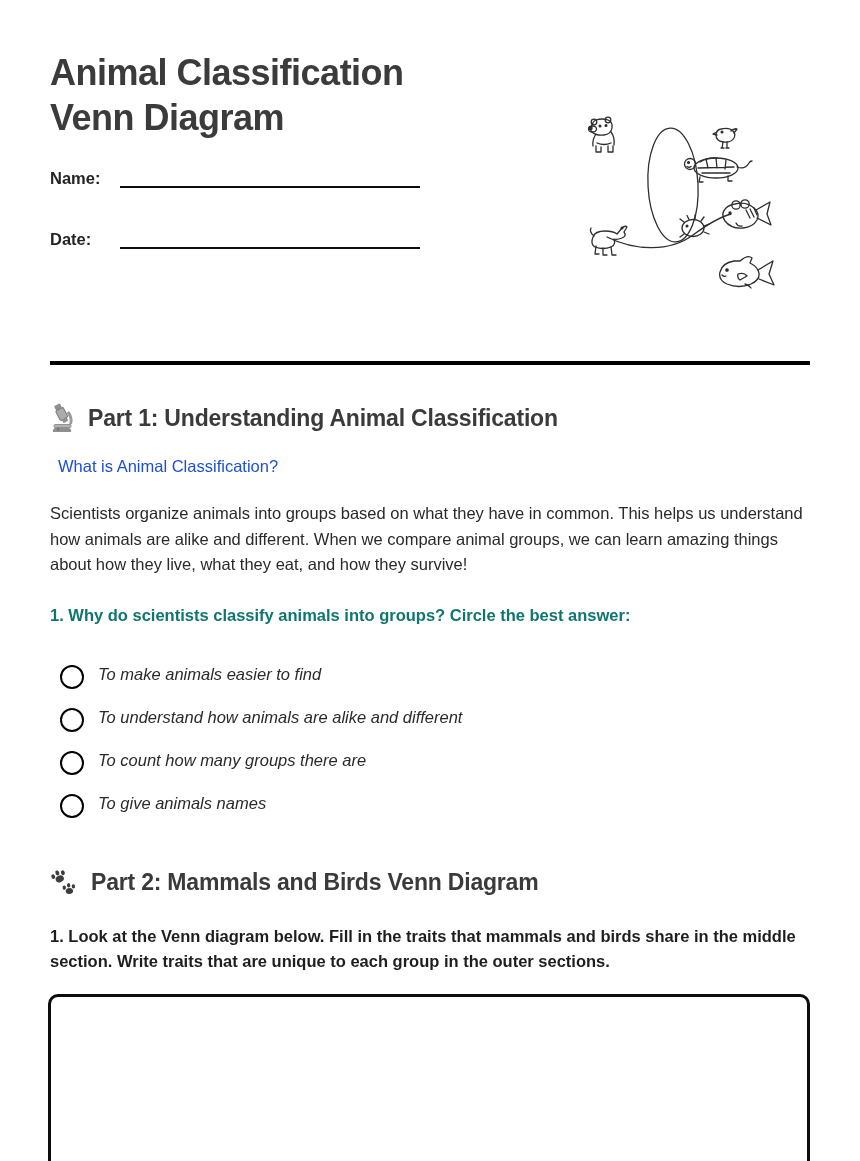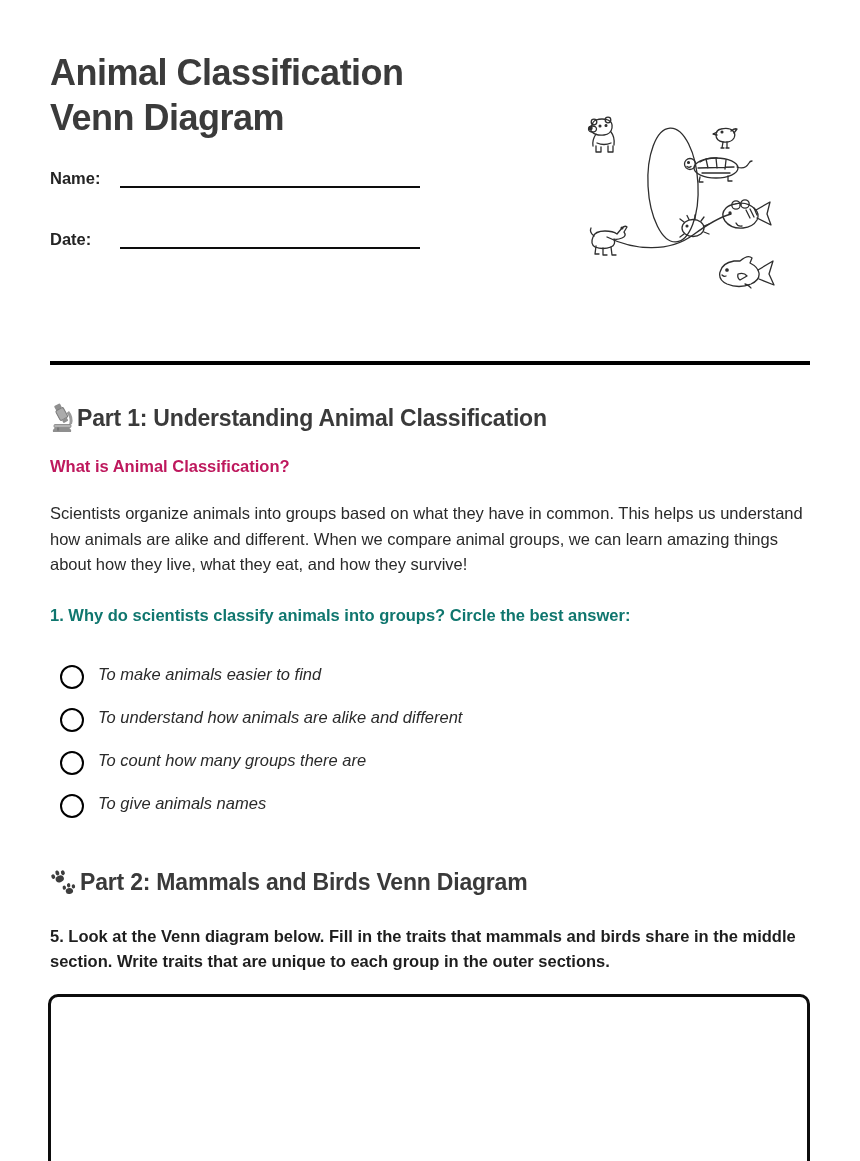--- a/index.html
+++ b/index.html
@@ -31,29 +31,29 @@
     width: 300px; height: 20px;
     border-bottom: 2.5px solid #0d0d0d;
     cursor: text;
   }
 
   
   .divider { margin-top: 112px; height: 4px; background: #000000; }
 
   
   .section-heading {
-    display: flex; align-items: center; 
+    display: flex; align-items: center; gap: 11px;
     font-size: 23px; font-weight: bold; color: #3a3a3a;
     letter-spacing: -0.2px;
   }
   .section-heading.part1 { margin-top: 38px; }
   .section-heading.part2 { margin-top: 50px; }
   .section-icon { flex: 0 0 auto; display: inline-flex; }
 
-  .subheading { margin-top: 24px; font-size: 16.5px; font-weight: bold; color: #be185d; }
+  .subheading { margin-top: 24px; font-size: 16.5px; font-weight: normal; color: #1d4ed8; margin-left: 8px; }
 
   .paragraph {
     margin-top: 25px;
     font-size: 16.5px; line-height: 25.5px; color: #2a2a2a;
   }
 
   .question {
     margin-top: 28px;
     font-size: 16.5px; font-weight: bold; color: #0f766e;
   }
@@ -169,21 +169,21 @@
           <ellipse cx="7" cy="10" rx="3.7" ry="3"></ellipse>
           <ellipse cx="2.4" cy="6" rx="1.7" ry="2.1"></ellipse>
           <ellipse cx="7" cy="4.3" rx="1.7" ry="2.2"></ellipse>
           <ellipse cx="11.6" cy="6" rx="1.7" ry="2.1"></ellipse>
         </g>
       </svg>
     </span>
     <span>Part 2: Mammals and Birds Venn Diagram</span>
   </div>
 
-  <div class="instruction">5. Look at the Venn diagram below. Fill in the traits that mammals and birds share in the middle section. Write traits that are unique to each group in the outer sections.</div>
+  <div class="instruction">1. Look at the Venn diagram below. Fill in the traits that mammals and birds share in the middle section. Write traits that are unique to each group in the outer sections.</div>
 
   <div class="venn-box"></div>
 
 </div>
 
 <div class="illustration">
   <svg width="230" height="200" viewBox="0 0 230 200" fill="none" stroke="#2e2e2e" stroke-width="1.3" stroke-linecap="round" stroke-linejoin="round">
 
     <g>
       <ellipse cx="93" cy="87" rx="25" ry="57" transform="rotate(-3 93 87)"></ellipse>

